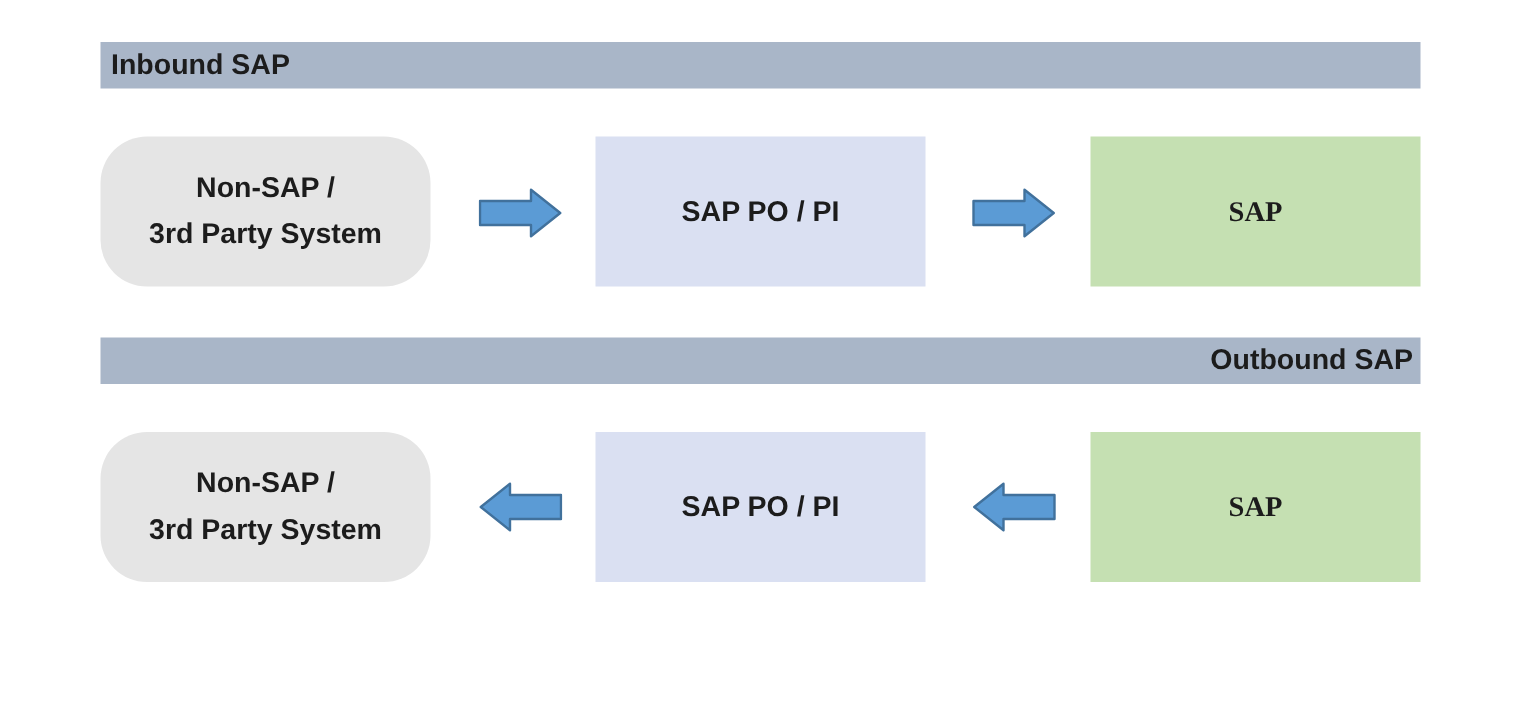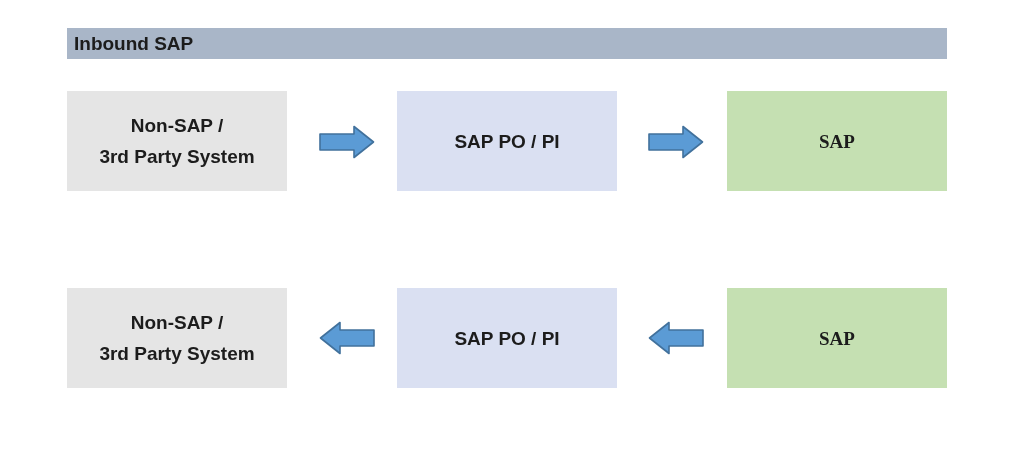--- a/index.html
+++ b/index.html
@@ -42,21 +42,21 @@
     font-size: 19px;
     font-weight: bold;
     color: var(--text);
     line-height: 31px;
   }
   .row1 { top: 91px; }
   .row2 { top: 288px; }
   .col1 { left: 67px; }
   .col2 { left: 397px; }
   .col3 { left: 727px; font-family: Liberation Serif, serif; }
-  .node-gray  { background: var(--box-gray); }
+  .node-gray  { background: var(--box-gray); border-radius: 31px; }
   .node-blue  { background: var(--box-blue); }
   .node-green { background: var(--box-green); }
 
   .arrow {
     position: absolute;
     width: 56px;
     height: 34px;
   }
   .arrow polygon {
     fill: var(--arrow-fill);
@@ -100,20 +100,21 @@
   </div>
 
   <svg class="arrow a-r1c2" viewBox="0 0 56 34">
     <polygon points="1,9 35,9 35,1.5 54.5,17 35,32.5 35,25 1,25"></polygon>
   </svg>
 
   <div class="node node-green row1 col3">
     <div>SAP</div>
   </div>
 
+  <div class="section-bar bar-outbound">Outbound SAP</div>
 
   <div class="node node-gray row2 col1">
     <div>Non-SAP /</div>
     <div>3rd Party System</div>
   </div>
 
   <svg class="arrow left a-r2c1" viewBox="0 0 56 34">
     <polygon points="1,9 35,9 35,1.5 54.5,17 35,32.5 35,25 1,25"></polygon>
   </svg>
 

